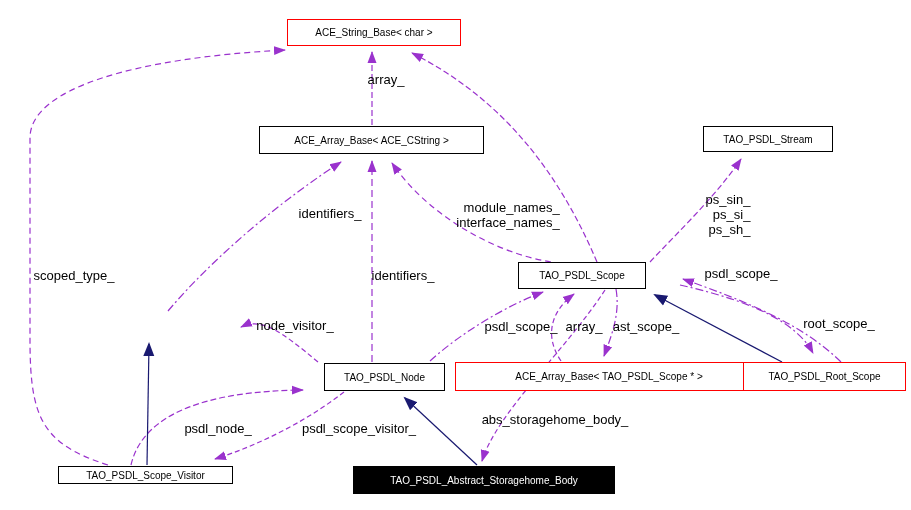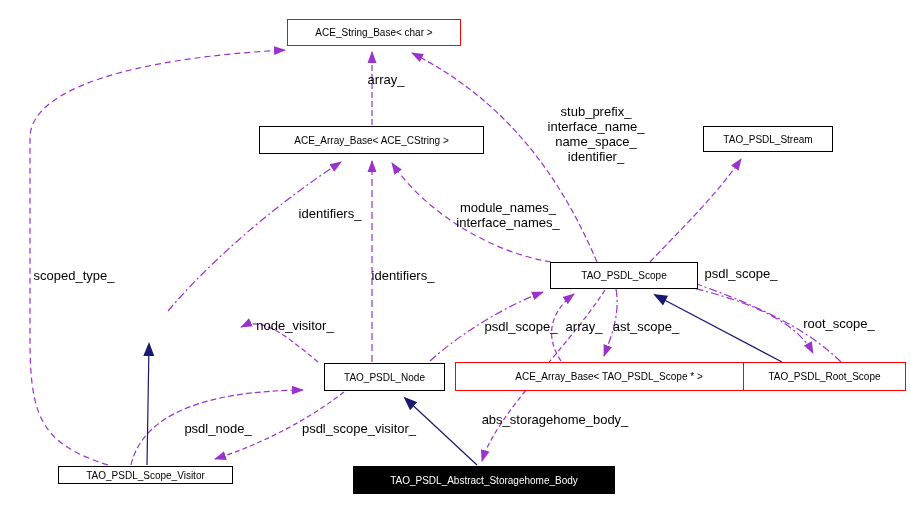--- a/index.html
+++ b/index.html
@@ -11,21 +11,21 @@
   .node {
     position:absolute; box-sizing:border-box;
     display:flex; align-items:center; justify-content:center;
     background:#ffffff; border:1px solid #000000;
     font-size:10px; color:#000000; white-space:nowrap; padding:0 4px;
   }
   .node.red { border-color:#ff0000; }
   .node.current { background:#000000; color:#ffffff; border-color:#000000; }
   .elabel {
     position:absolute; font-size:13px; color:#000000; white-space:nowrap;
-    transform:translateX(-50%); text-align:center; line-height:15px;
+    transform:translateX(-50%); text-align:right; line-height:15px;
   }
 </style>
 </head>
 <body>
 
 <div class="stage">
 
   <svg class="edges" width="911" height="510" viewBox="0 0 911 510" xmlns="http://www.w3.org/2000/svg">
     <defs>
       <marker id="pa" markerUnits="userSpaceOnUse" markerWidth="14" markerHeight="12" refX="11" refY="6" orient="auto">
@@ -56,45 +56,44 @@
     <g fill="none" stroke="#191970" stroke-width="1.2">
       <path marker-end="url(#na)" d="M147,465 L149,344"></path>
       <path marker-end="url(#na)" d="M782,362 L655,295"></path>
       <path marker-end="url(#na)" d="M477,465 L405,398"></path>
     </g>
   </svg>
 
   <div class="node red" style="left:287px;top:19px;width:174px;height:27px">ACE_String_Base&lt; char &gt;</div>
   <div class="node" style="left:703px;top:126px;width:130px;height:26px">TAO_PSDL_Stream</div>
   <div class="node" style="left:259px;top:126px;width:225px;height:28px">ACE_Array_Base&lt; ACE_CString &gt;</div>
-  <div class="node" style="left:550px;top:262px;width:148px;height:27px">TAO_PSDL_Scope</div>
+  <div class="node" style="left:518px;top:262px;width:128px;height:27px">TAO_PSDL_Scope</div>
   <div class="node" style="left:324px;top:363px;width:121px;height:28px">TAO_PSDL_Node</div>
   <div class="node red" style="left:455px;top:362px;width:308px;height:29px">ACE_Array_Base&lt; TAO_PSDL_Scope * &gt;</div>
   <div class="node red" style="left:743px;top:362px;width:163px;height:29px">TAO_PSDL_Root_Scope</div>
   <div class="node" style="left:58px;top:466px;width:175px;height:18px">TAO_PSDL_Scope_Visitor</div>
   <div class="node current" style="left:353px;top:466px;width:262px;height:28px">TAO_PSDL_Abstract_Storagehome_Body</div>
 
   <div class="elabel" style="left:386px;top:72px">array_</div>
 
-  <div class="elabel" style="left:596px;top:104px">
-    <div>stub_prefix_</div>
-    <div>interface_name_</div>
-    <div>name_space_</div>
-    <div>identifier_</div>
-  </div>
 
   <div class="elabel" style="left:330px;top:206px">identifiers_</div>
 
   <div class="elabel" style="left:508px;top:200px">
     <div>module_names_</div>
     <div>interface_names_</div>
   </div>
 
   <div class="elabel" style="left:403px;top:268px">identifiers_</div>
 
+  <div class="elabel" style="left:728px;top:192px">
+    <div>ps_sin_</div>
+    <div>ps_si_</div>
+    <div>ps_sh_</div>
+  </div>
 
   <div class="elabel" style="left:74px;top:268px">scoped_type_</div>
 
   <div class="elabel" style="left:295px;top:318px">node_visitor_</div>
 
   <div class="elabel" style="left:741px;top:266px">psdl_scope_</div>
 
   <div class="elabel" style="left:521px;top:319px">psdl_scope_</div>
 
   <div class="elabel" style="left:584px;top:319px">array_</div>

